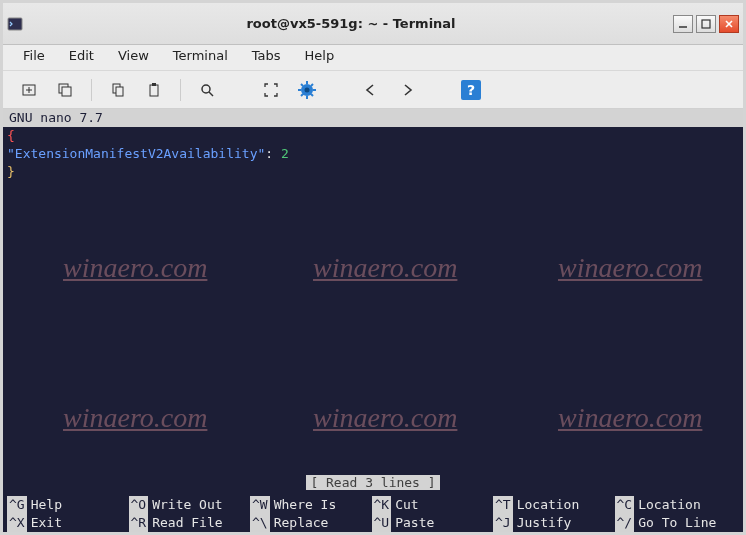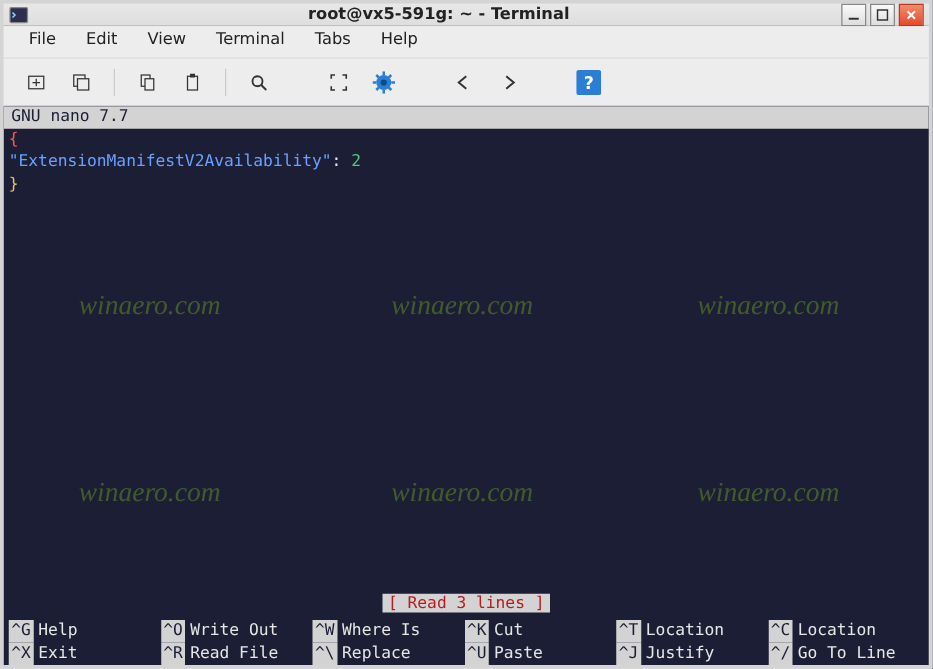--- a/index.html
+++ b/index.html
@@ -1,18 +1,18 @@
 <!DOCTYPE html>
 <html><head>
 <meta charset="utf-8">
 <style>
   * { margin:0; padding:0; box-sizing:border-box; }
   body { font-family: "DejaVu Sans", Arial, sans-serif; font-size:13px; background:#fff; width:746px; height:535px; overflow:hidden; }
   .window { border:3px solid #d4d4d4; width:746px; height:535px; display:flex; flex-direction:column; background:#eeeeee; }
-  .titlebar { height:18px; background:linear-gradient(#e8e8e8,#dedede); display:flex; align-items:center; padding:0 4px; border-bottom:1px solid #c0c0c0; }
+  .titlebar { height:42px; background:linear-gradient(#e8e8e8,#dedede); display:flex; align-items:center; padding:0 4px; border-bottom:1px solid #c0c0c0; }
   .title-icon { width:16px; height:16px; margin-right:6px; display:inline-block; }
   .title-text { flex:1; text-align:center; font-weight:bold; font-size:13px; color:#222; }
   .win-btns { display:flex; gap:3px; }
   .win-btn { width:20px; height:18px; border:1px solid #888; background:linear-gradient(#fafafa,#ddd); font-size:11px; display:flex; align-items:center; justify-content:center; cursor:pointer; }
   .win-btn.close { background:linear-gradient(#f58a6b,#e44b2c); border-color:#b03a22; color:#fff; font-weight:bold; }
   .menubar { height:26px; display:flex; gap:4px; padding:0 10px; background:#ededed; border-bottom:1px solid #d8d8d8; }
   .menu-item { padding:3px 10px; cursor:pointer; color:#222; }
   .toolbar { height:38px; display:flex; align-items:center; gap:4px; padding:0 10px; background:#ededed; border-bottom:1px solid #d0d0d0; }
   .tool-btn { width:32px; height:28px; display:flex; align-items:center; justify-content:center; border-radius:3px; cursor:pointer; }
   .tool-sep { width:1px; height:22px; background:#ccc; margin:0 6px; }
@@ -20,29 +20,29 @@
   .terminal { flex:1; background:#1c1e36; font-family:"DejaVu Sans Mono","Liberation Mono",monospace; font-size:13px; line-height:18px; color:#e6e6e6; position:relative; overflow:hidden; }
   .term-row { white-space:pre; padding:0 4px; }
   .nano-title { background:#d3d3d3; color:#1c1e36; display:flex; padding:0 6px; }
   .nano-title .app { flex:0 0 150px; }
   .nano-title .file { flex:1; text-align:left; }
   .red { color:#ff5555; }
   .blue { color:#6aa0ff; }
   .yellow { color:#e8c06a; }
   .green { color:#50c878; }
   .status-line { position:absolute; bottom:40px; left:0; right:0; text-align:center; }
-  .status-msg { background:#d3d3d3; color:#b91c1c; padding:0 4px; }
+  .status-msg { background:#d3d3d3; color:#404040; padding:0 4px; }
   .shortcuts { position:absolute; bottom:0; left:0; right:0; }
   .sc-row { display:flex; padding:0 4px; }
   .sc-cell { flex:0 0 16.6%; display:flex; gap:4px; }
   .sc-key { background:#d3d3d3; color:#1c1e36; padding:0 2px; min-width:18px; text-align:center; }
   .sc-label { color:#e6e6e6; }
   .scrollbar { position:absolute; right:0; top:18px; bottom:58px; width:12px; }
   .scroll-track { position:absolute; top:0; bottom:0; right:0; width:12px; }
-  .watermark { position:absolute; color:#84cc16; font-family:Georgia,serif; font-size:22px; font-style:italic; opacity:0.35; pointer-events:none; }
+  .watermark { position:absolute; color:#fca5a5; font-family:Georgia,serif; font-size:28px; font-style:italic; opacity:0.35; pointer-events:none;text-decoration:underline; }
 </style>
 </head>
 <body>
 
 <div class="window">
 
   <div class="titlebar">
     <span class="title-icon">
       <svg width="16" height="16">
           <rect x="1" y="2" width="14" height="12" rx="1" fill="#2e2e4e" stroke="#888"></rect>

